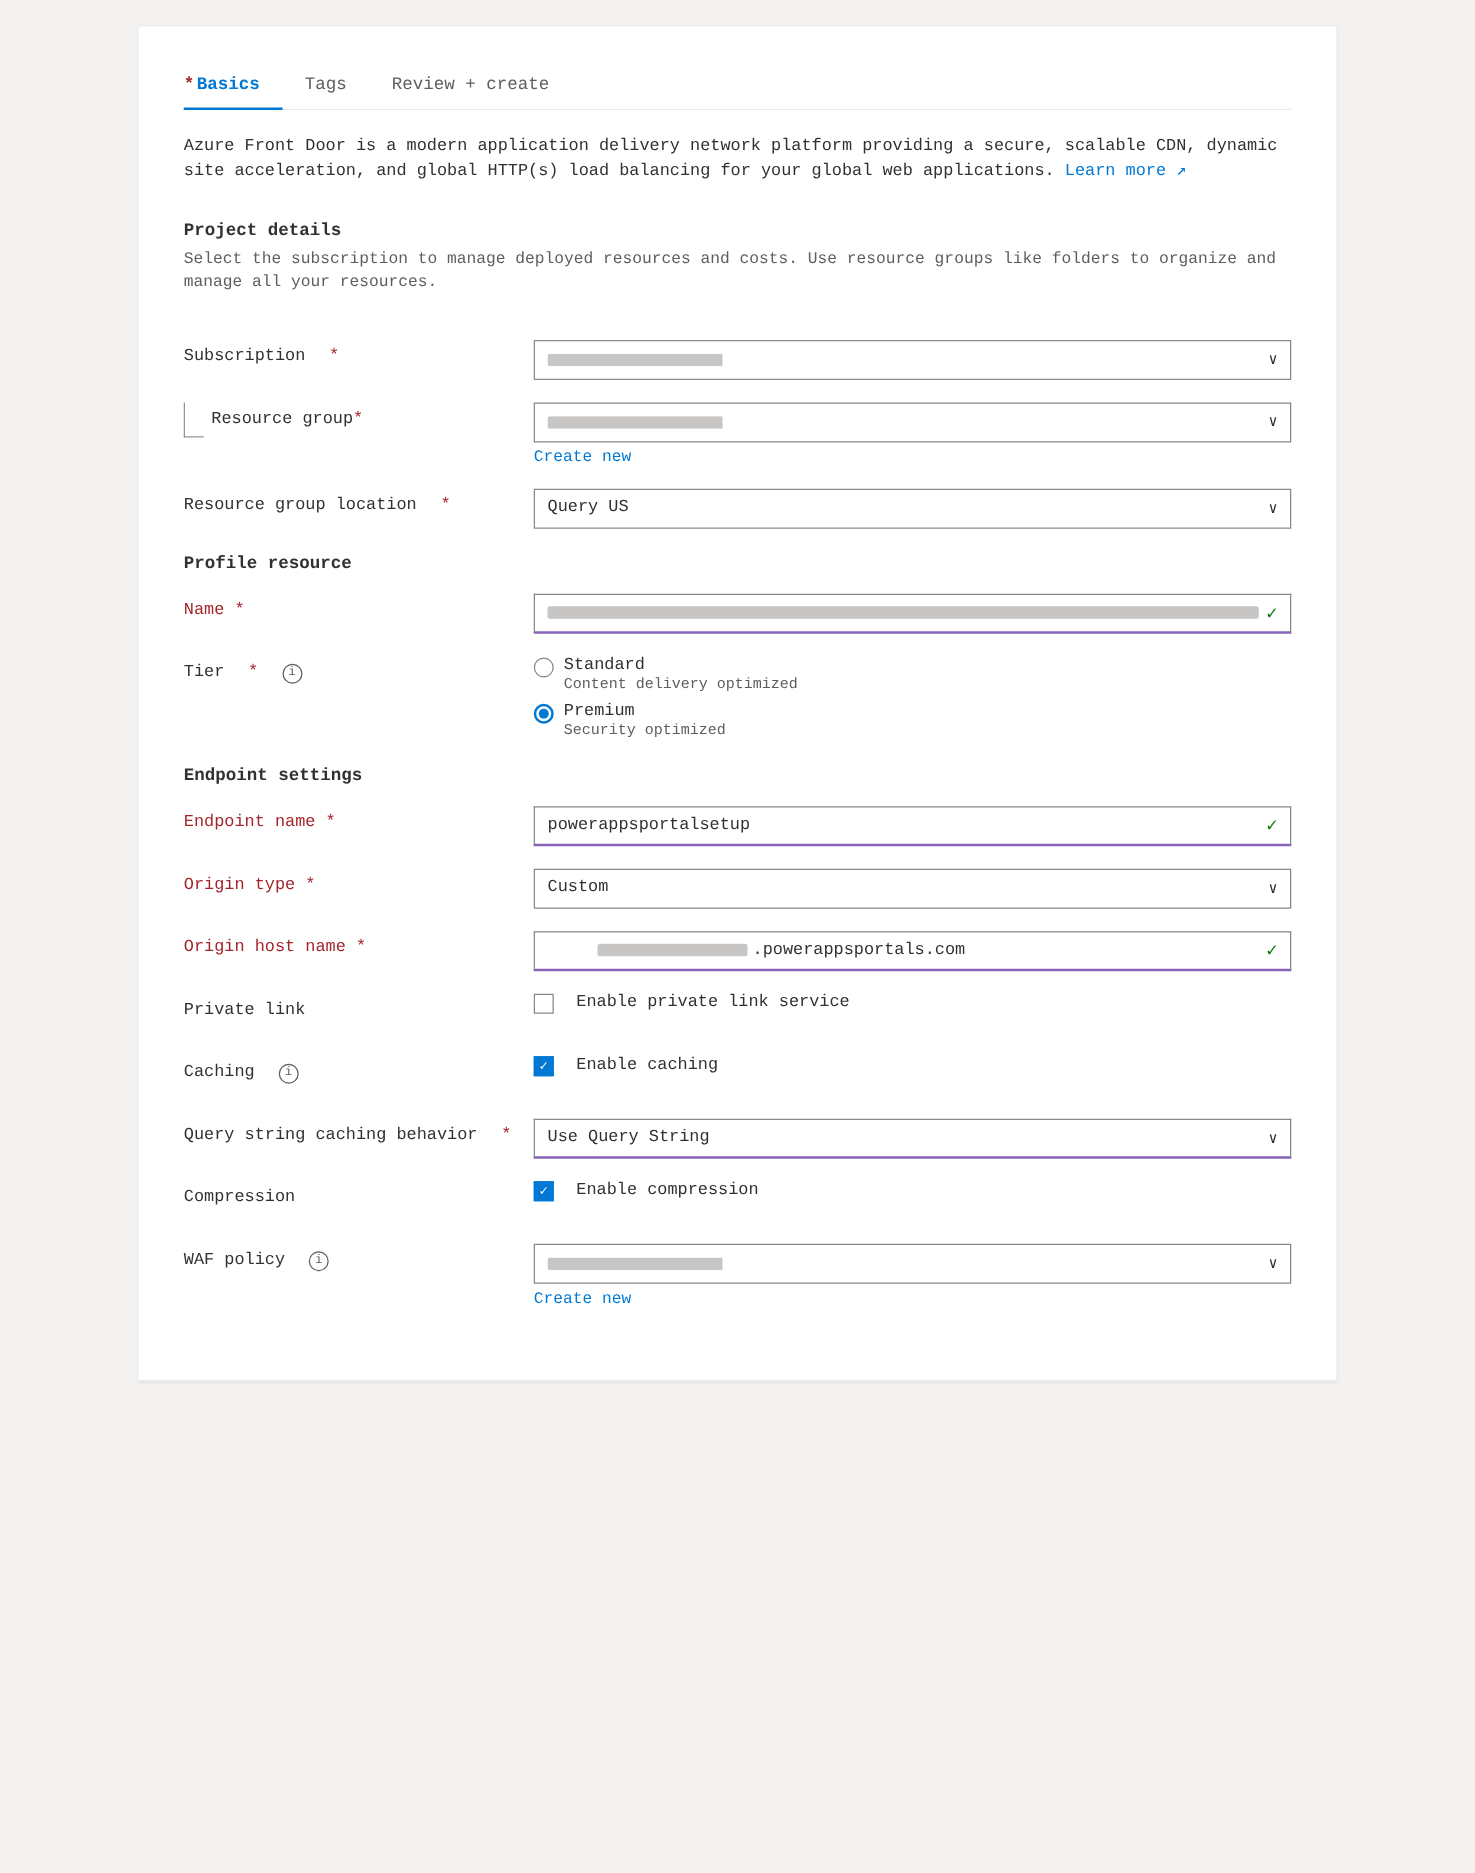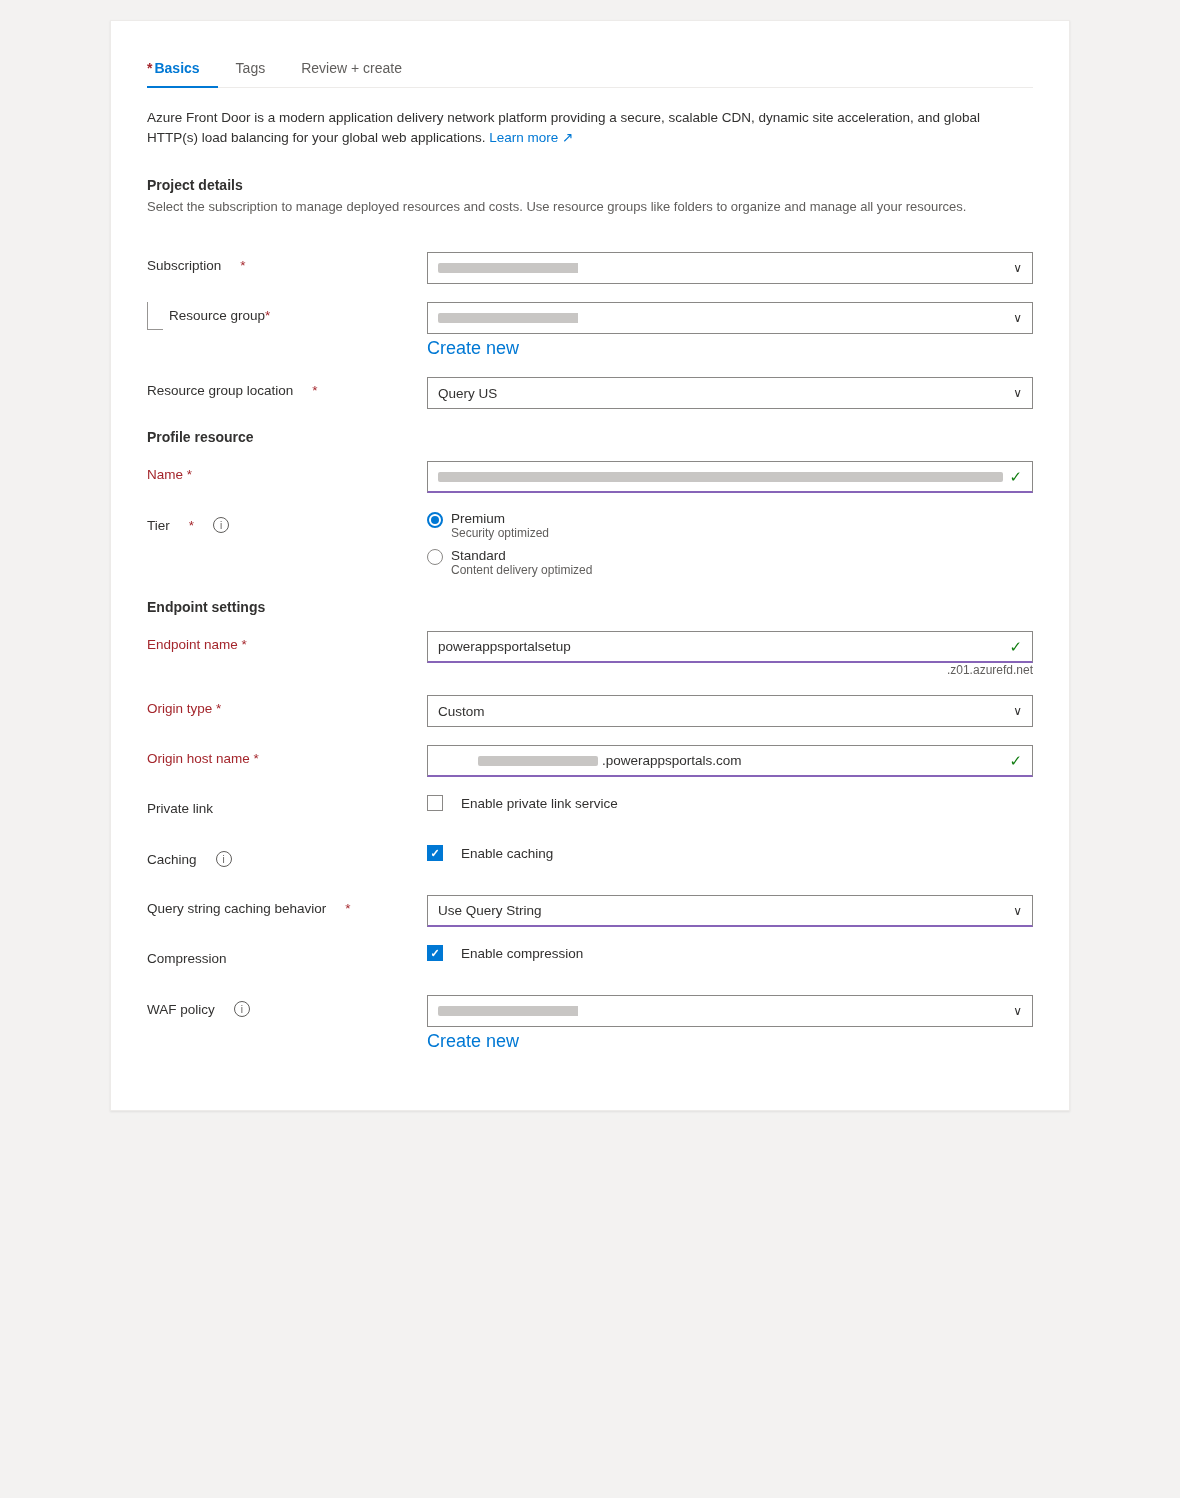--- a/index.html
+++ b/index.html
@@ -11,20 +11,21 @@
       display: flex;
       justify-content: center;
       padding: 20px;
     }
     .card {
       background: #fff;
       width: 960px;
       padding: 28px 36px 40px 36px;
       border: 1px solid #edebe9;
       box-shadow: 0 1px 2px rgba(0,0,0,0.08);
+      font-family: Liberation Mono, monospace;
     }
     
     .tabs {
       display: flex;
       gap: 0;
       border-bottom: 1px solid #edebe9;
       margin-bottom: 20px;
     }
     .tab {
       padding: 10px 18px 10px 0;
@@ -137,21 +138,21 @@
       margin: auto 0;
     }
     .dropdown .chevron {
       font-size: 12px;
       color: #323130;
       margin-left: 8px;
     }
     
     .create-new-link {
       color: #0078d4;
-      font-size: 18px;
+      font-size: 13px;
       text-decoration: none;
       margin-top: 4px;
       cursor: pointer;
     }
     
     .radio-group {
       display: flex;
       flex-direction: column;
       gap: 8px;
     }
@@ -348,52 +349,51 @@
   </div>
 
   <div class="form-row">
     <div class="form-label">
       <span>Tier</span>
       <span class="required"> *</span>
       <span class="info-icon">i</span>
     </div>
     <div class="form-control">
       <div class="radio-group">
+        <div class="radio-item">
+          <div class="radio-circle"></div>
+          <div class="radio-label">
+            <span class="main">Standard</span>
+            <span class="sub">Content delivery optimized</span>
+          </div>
+        </div>
         <div class="radio-item">
           <div class="radio-circle selected"></div>
           <div class="radio-label">
             <span class="main">Premium</span>
             <span class="sub">Security optimized</span>
           </div>
         </div>
-        <div class="radio-item">
-          <div class="radio-circle"></div>
-          <div class="radio-label">
-            <span class="main">Standard</span>
-            <span class="sub">Content delivery optimized</span>
-          </div>
-        </div>
       </div>
     </div>
   </div>
 
   <div style="margin: 22px 0 16px 0;">
     <div class="section-title">Endpoint settings</div>
   </div>
 
   <div class="form-row">
     <div class="form-label">
       <span style="color:#a4262c;"><span>Endpoint name</span> *</span>
     </div>
     <div class="form-control">
       <div class="name-input-wrap">
         <span style="font-size:13.5px;color:#323130;flex:1;">powerappsportalsetup</span>
         <span class="check-green">✓</span>
       </div>
-      <div class="endpoint-suffix">.z01.azurefd.net</div>
     </div>
   </div>
 
   <div class="form-row">
     <div class="form-label">
       <span style="color:#a4262c;"><span>Origin type</span> *</span>
     </div>
     <div class="form-control">
       <div class="dropdown">
         <div class="dropdown-value">Custom</div>

